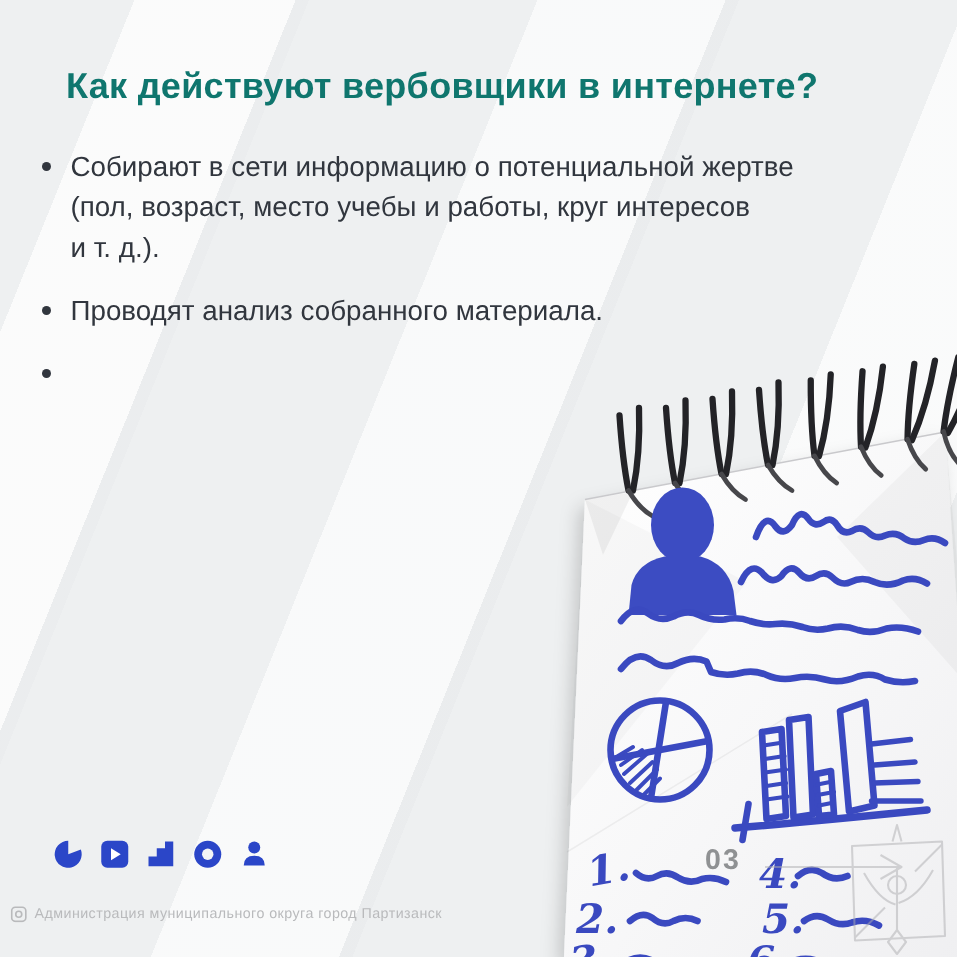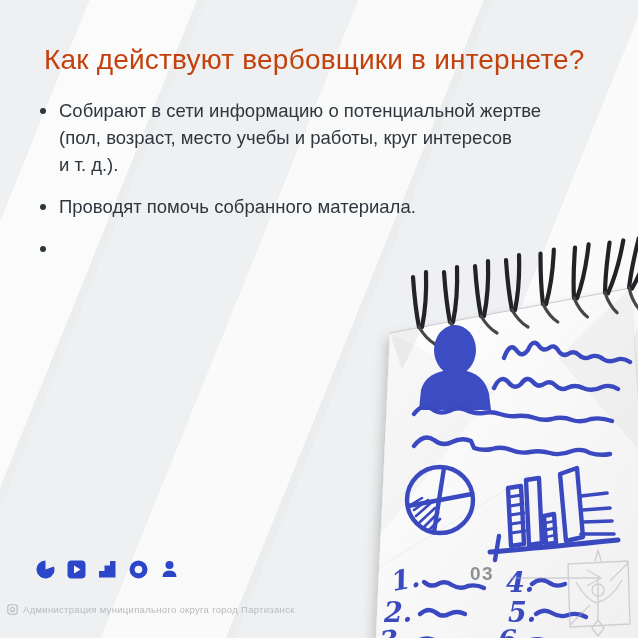--- a/index.html
+++ b/index.html
@@ -17,24 +17,24 @@
         rgba(232,234,236,.5) 22% 23%,
         rgba(255,255,255,0) 23% 40%,
         rgba(255,255,255,.65) 40% 54%,
         rgba(230,232,234,.45) 54% 55%,
         rgba(255,255,255,0) 55% 72%,
         rgba(255,255,255,.7) 72% 86%,
         rgba(255,255,255,0) 86%);
   }
   .title{
     position:absolute;left:44px;top:44px;z-index:2;
-    font-size:28px;font-weight:400;color:#c2410c;letter-spacing:.2px;
+    font-size:24px;font-weight:700;color:#0f766e;letter-spacing:.2px;
   }
   .bullets{
-    position:absolute;left:40px;top:97px;width:552px;z-index:2;
+    position:absolute;left:28px;top:97px;width:552px;z-index:2;
   }
   .bullet{
     display:flex;gap:13px;margin-bottom:15px;
     color:#31363e;font-size:18.5px;line-height:27px;
   }
   .bullet-dot{
     flex:none;width:6px;height:6px;border-radius:50%;
     background:#31363e;margin-top:11px;
   }
   .bullet-text{white-space:pre-line;}
@@ -64,21 +64,21 @@
 
 <div class="bullets">
   <div class="bullet">
     <span class="bullet-dot"></span>
     <span class="bullet-text">Собирают в сети информацию о потенциальной жертве
 (пол, возраст, место учебы и работы, круг интересов
 и т. д.).</span>
   </div>
   <div class="bullet">
     <span class="bullet-dot"></span>
-    <span class="bullet-text">Проводят помочь собранного материала.</span>
+    <span class="bullet-text">Проводят анализ собранного материала.</span>
   </div>
   <div class="bullet">
     <span class="bullet-dot"></span>
   </div>
 </div>
 
 <div class="notebook-wrap">
 <svg width="260" height="400" viewBox="0 0 260 400" xmlns="http://www.w3.org/2000/svg">
   <defs>
     <linearGradient id="paperGrad" x1="0" y1="0" x2="1" y2="1">

